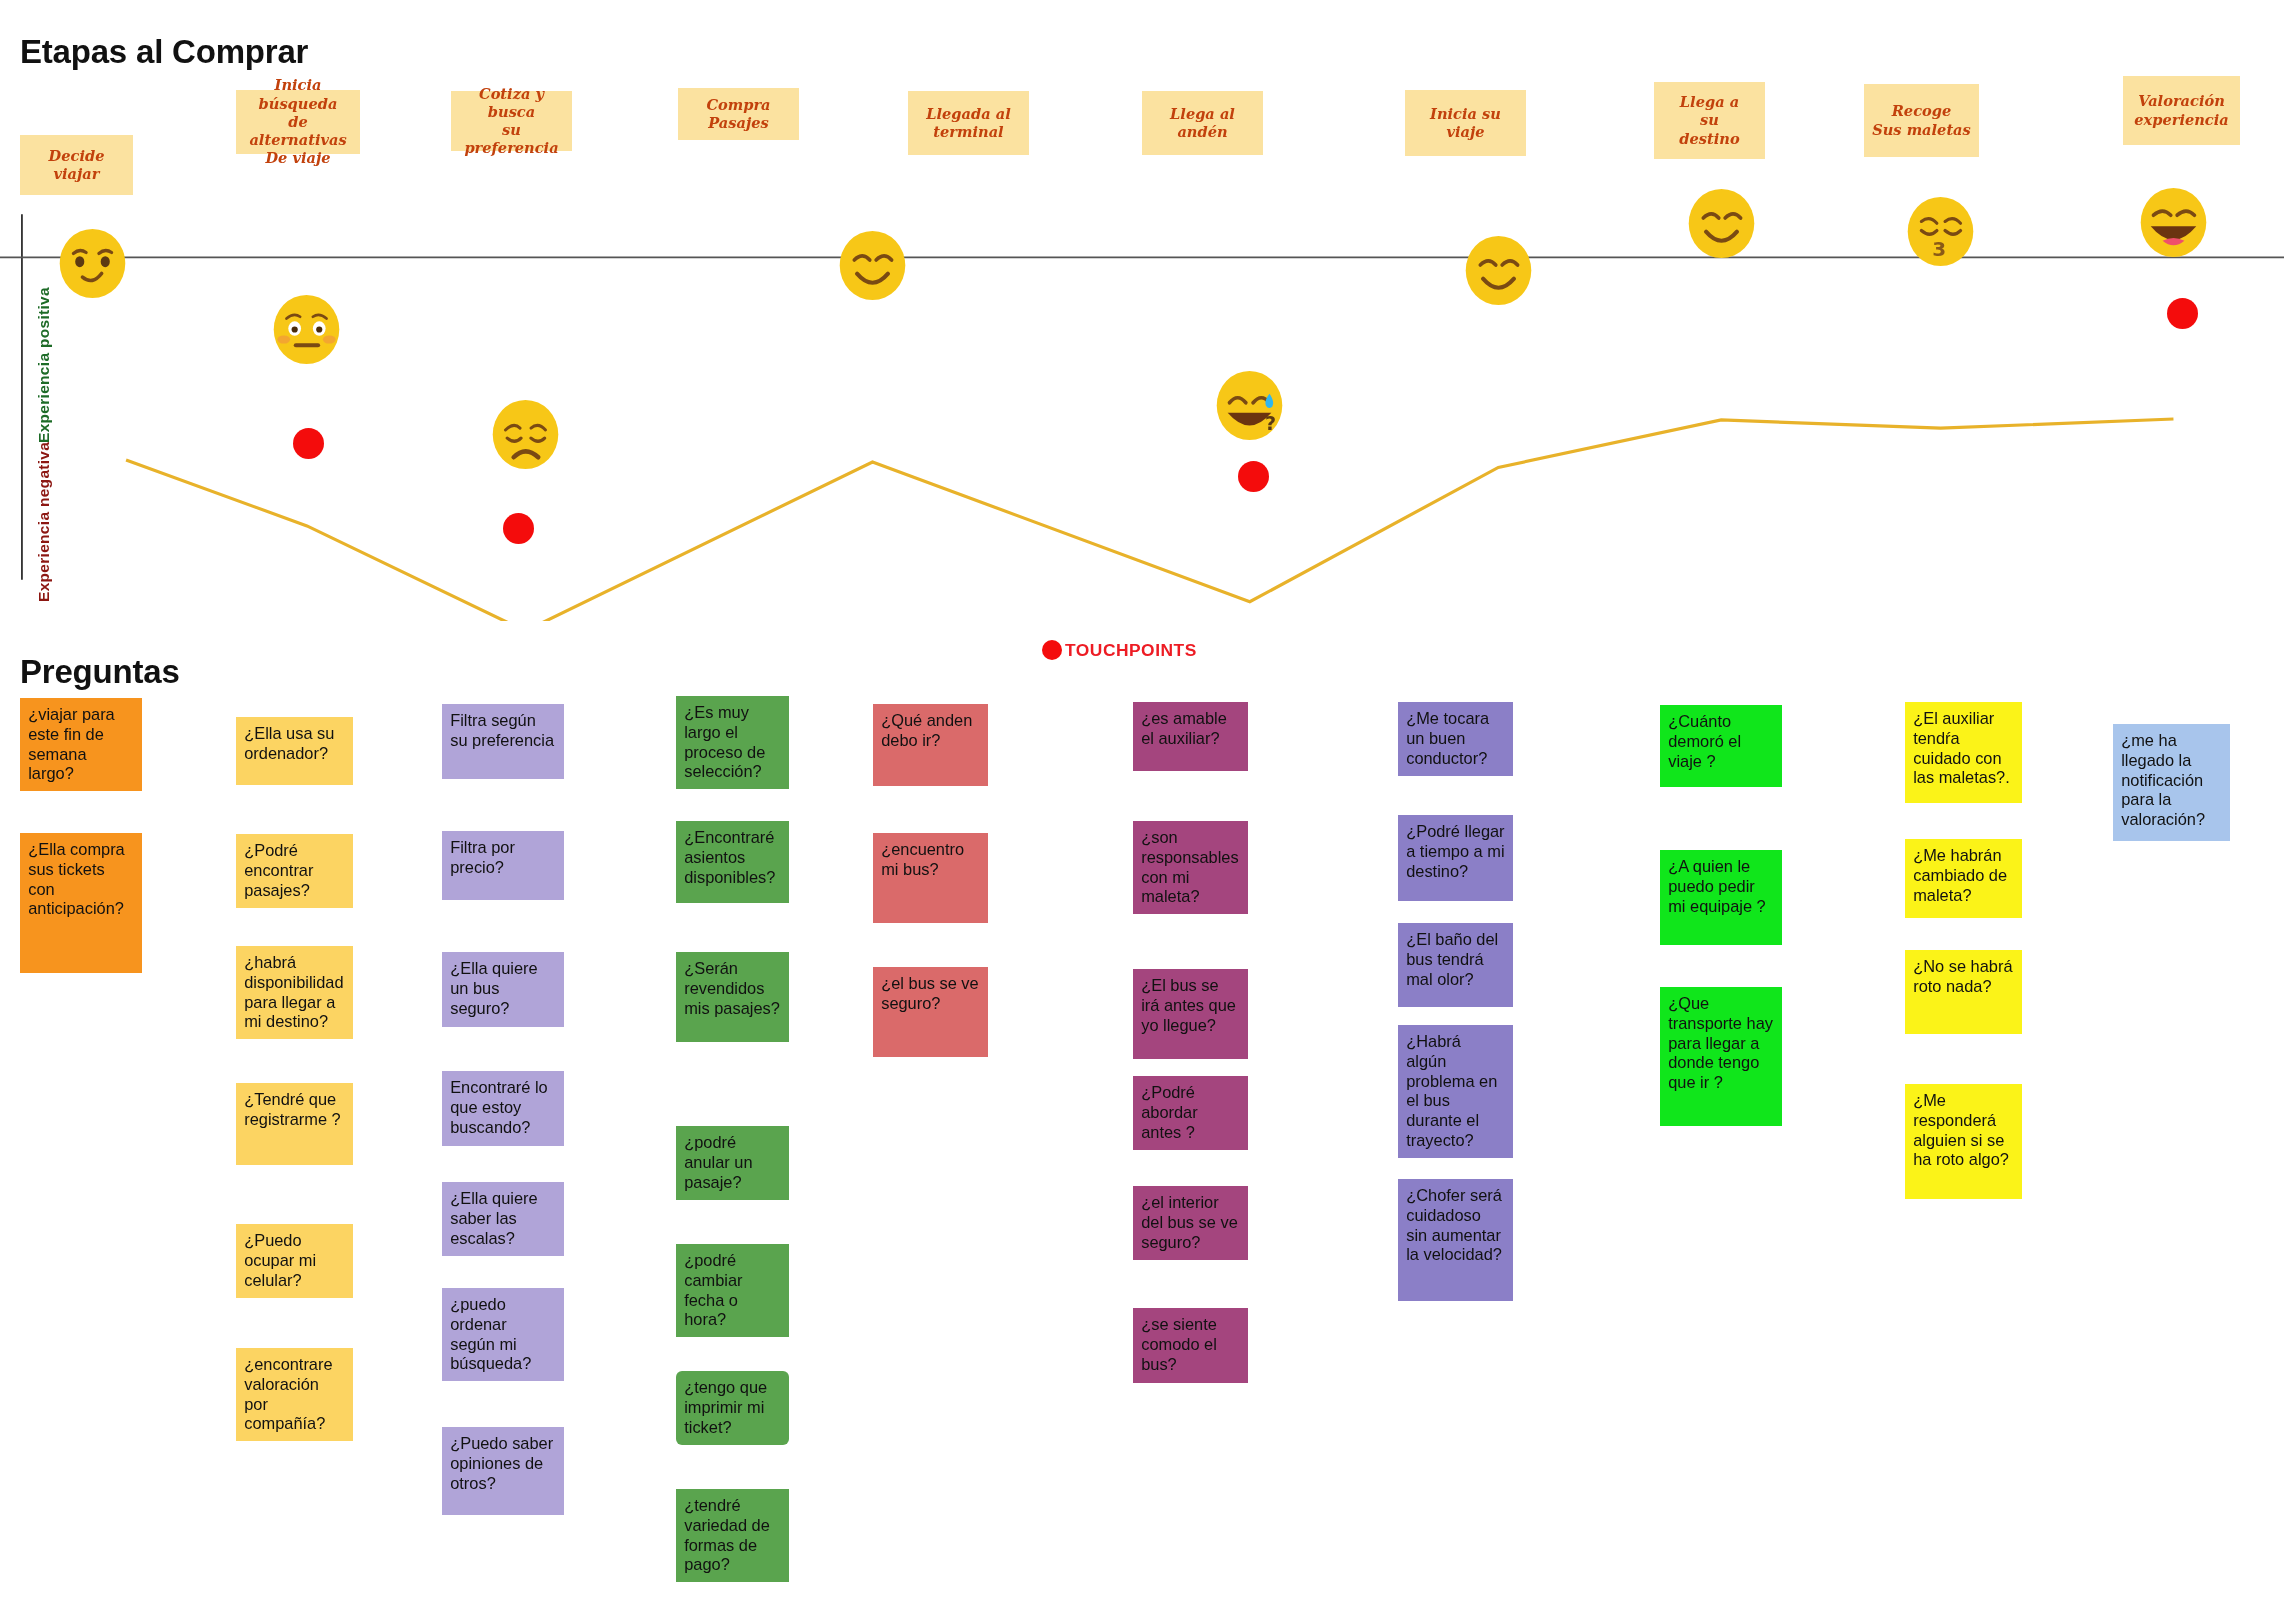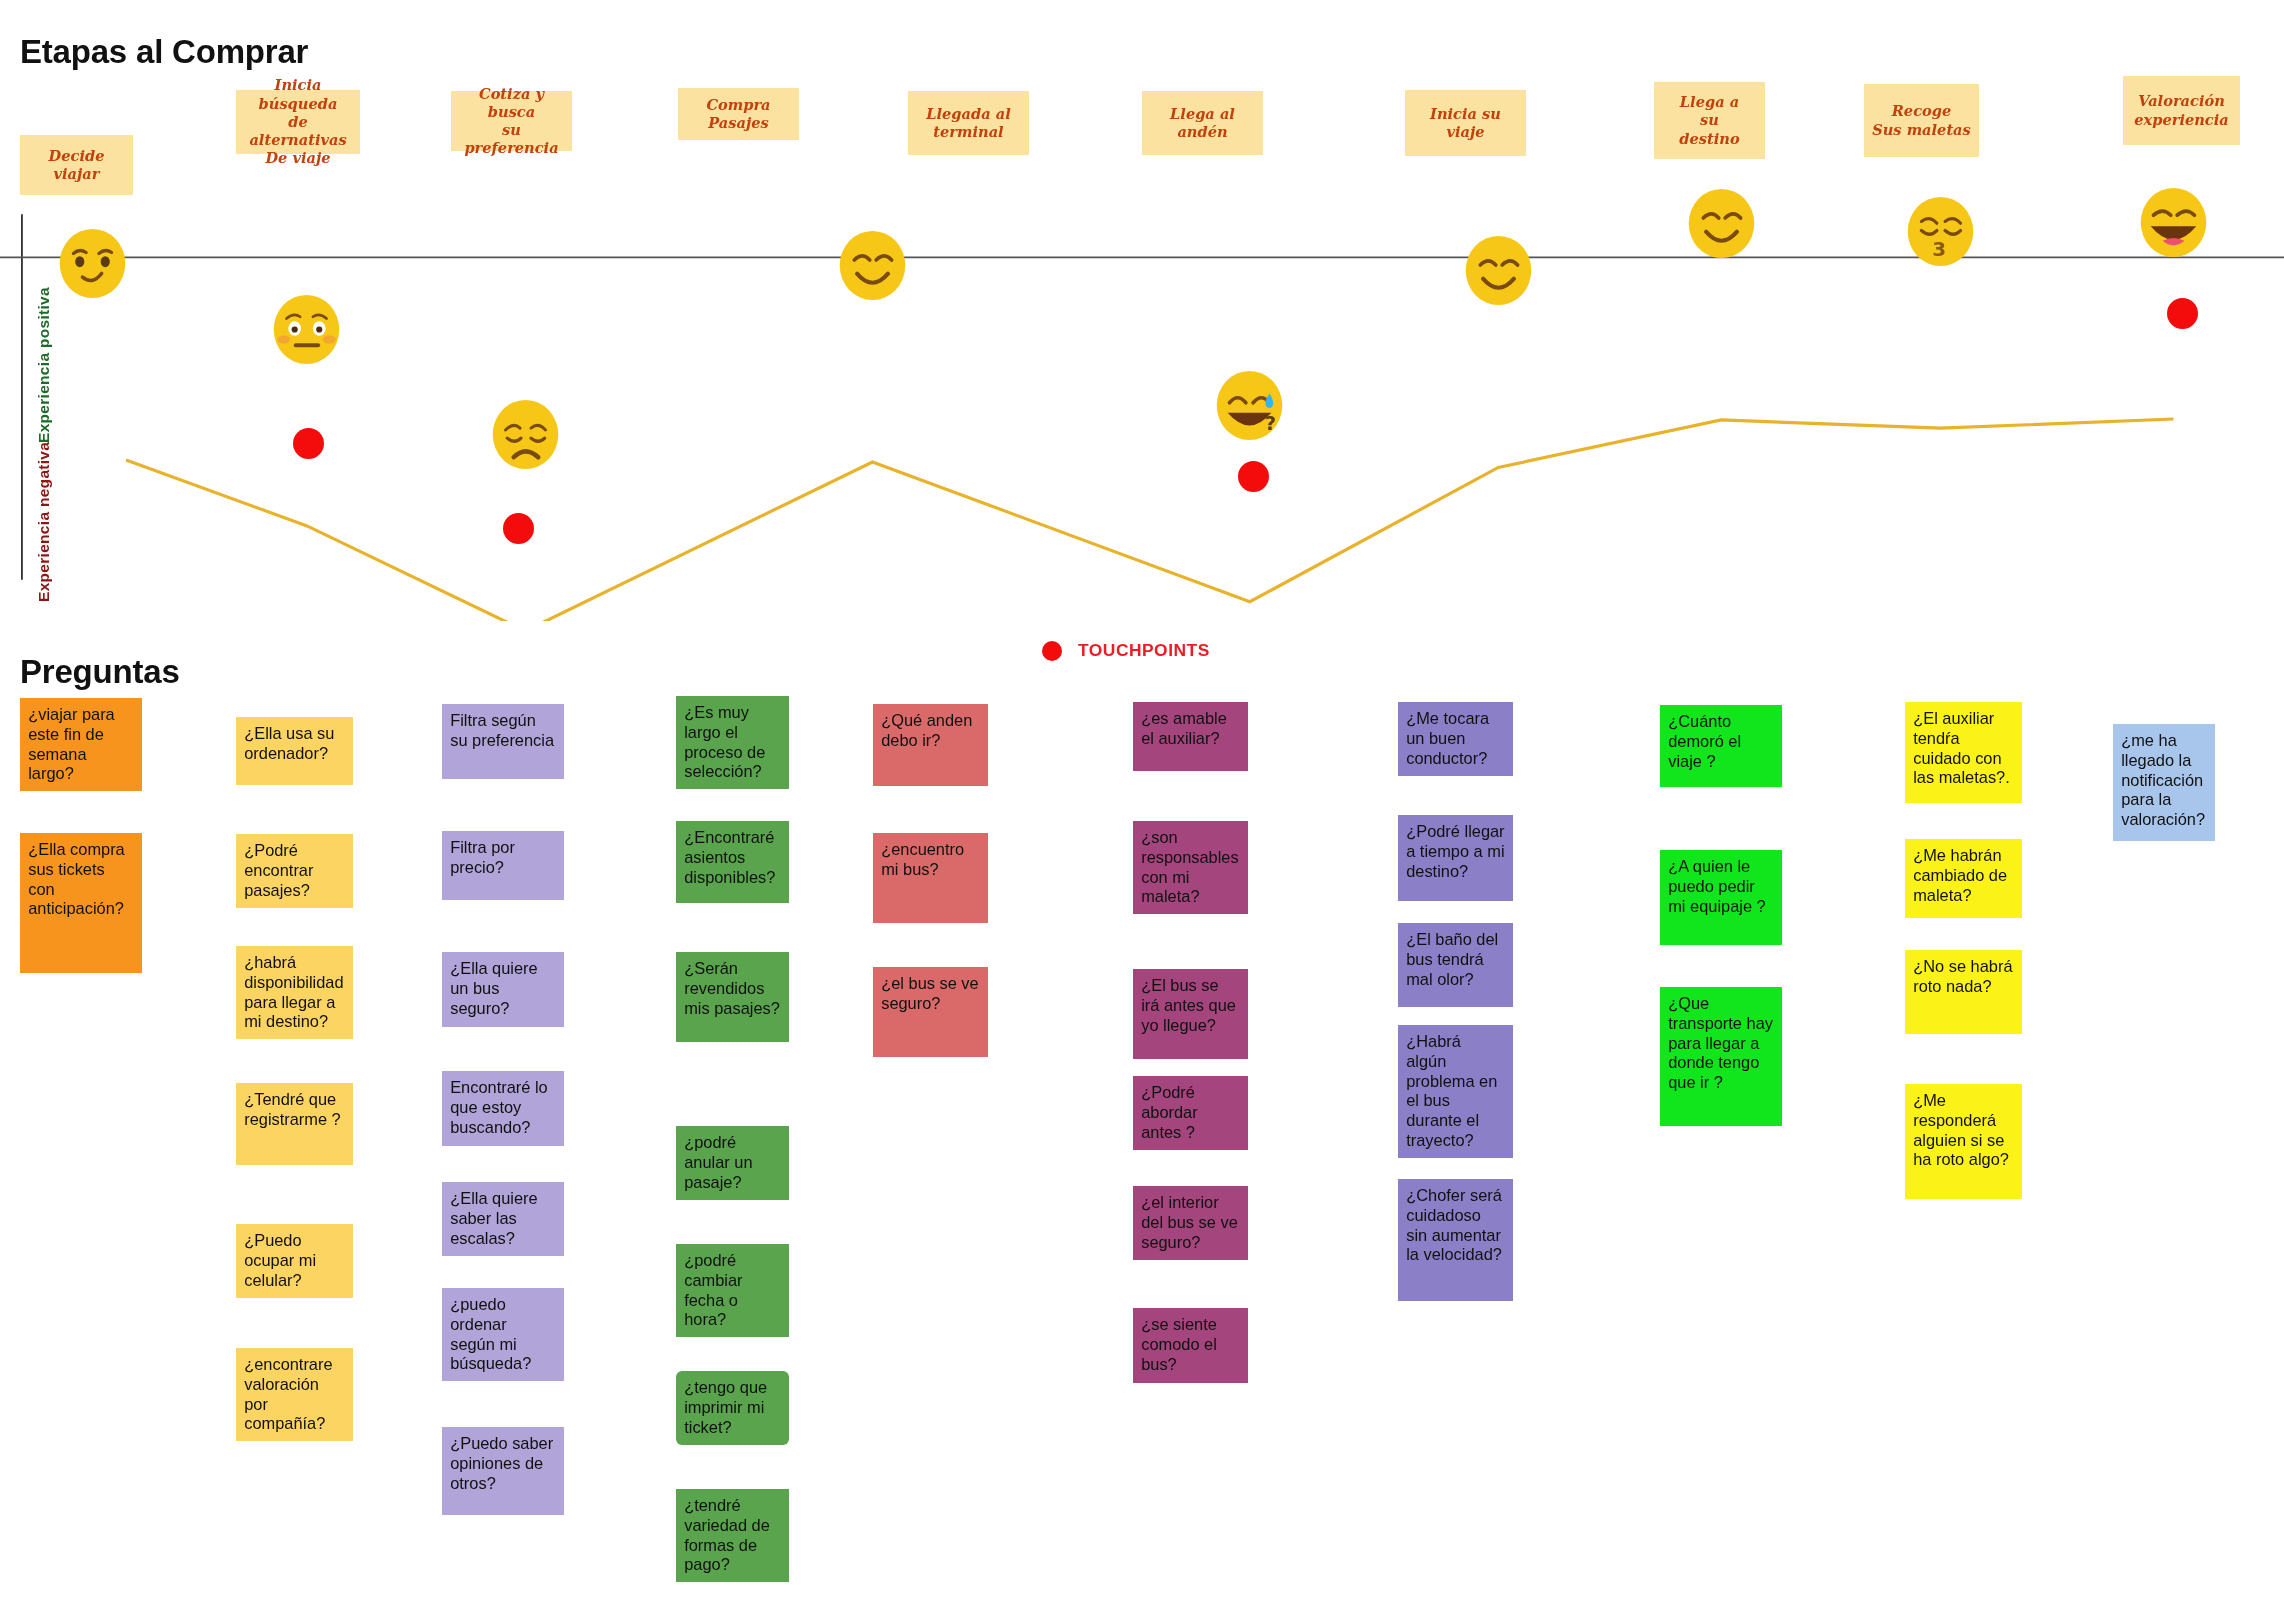--- a/index.html
+++ b/index.html
@@ -74,21 +74,21 @@
     position: absolute;
     width: 31px; height: 31px;
     border-radius: 50%;
     background: #f40c0c;
   }
 
   
   #legend {
     position: absolute;
     left: 1042px; top: 640px;
-    display: flex; align-items: center; gap: 16px;
+    display: flex; gap: 3px;
   }
   #legend .dot {
     width: 20px; height: 20px; border-radius: 50%;
     background: #f40c0c;
   }
   #legend .legend-text {
     color: #ed1c24;
     font-size: 17.4px;
     font-weight: bold;
     letter-spacing: 0.5px;
@@ -311,18 +311,18 @@
         <div class="note" style="left: 1660px; top: 850px; width: 122px; min-height: 95px; background: rgb(16, 230, 27);">¿A quien le puedo pedir mi equipaje ?</div>
         <div class="note" style="left: 1660px; top: 987px; width: 122px; min-height: 139px; background: rgb(16, 230, 27);">¿Que transporte hay para llegar a donde tengo que ir ?</div>
       </div>
       <div>
         <div class="note" style="left: 1905px; top: 702px; width: 117px; min-height: 101px; background: rgb(251, 243, 24);">¿El auxiliar tendŕa cuidado con las maletas?.</div>
         <div class="note" style="left: 1905px; top: 839px; width: 117px; min-height: 79px; background: rgb(251, 243, 24);">¿Me habrán cambiado de maleta?</div>
         <div class="note" style="left: 1905px; top: 950px; width: 117px; min-height: 84px; background: rgb(251, 243, 24);">¿No se habrá roto nada?</div>
         <div class="note" style="left: 1905px; top: 1084px; width: 117px; min-height: 115px; background: rgb(251, 243, 24);">¿Me responderá alguien si se ha roto algo?</div>
       </div>
       <div>
-        <div class="note" style="left: 2113px; top: 724px; width: 102px; min-height: 117px; background: rgb(168, 197, 236);">¿me ha llegado la notificación para la valoración?</div>
+        <div class="note" style="left: 2113px; top: 724px; width: 117px; min-height: 117px; background: rgb(168, 197, 236);">¿me ha llegado la notificación para la valoración?</div>
       </div>
     </div>
 
 </div>
 
 
 </body></html>

